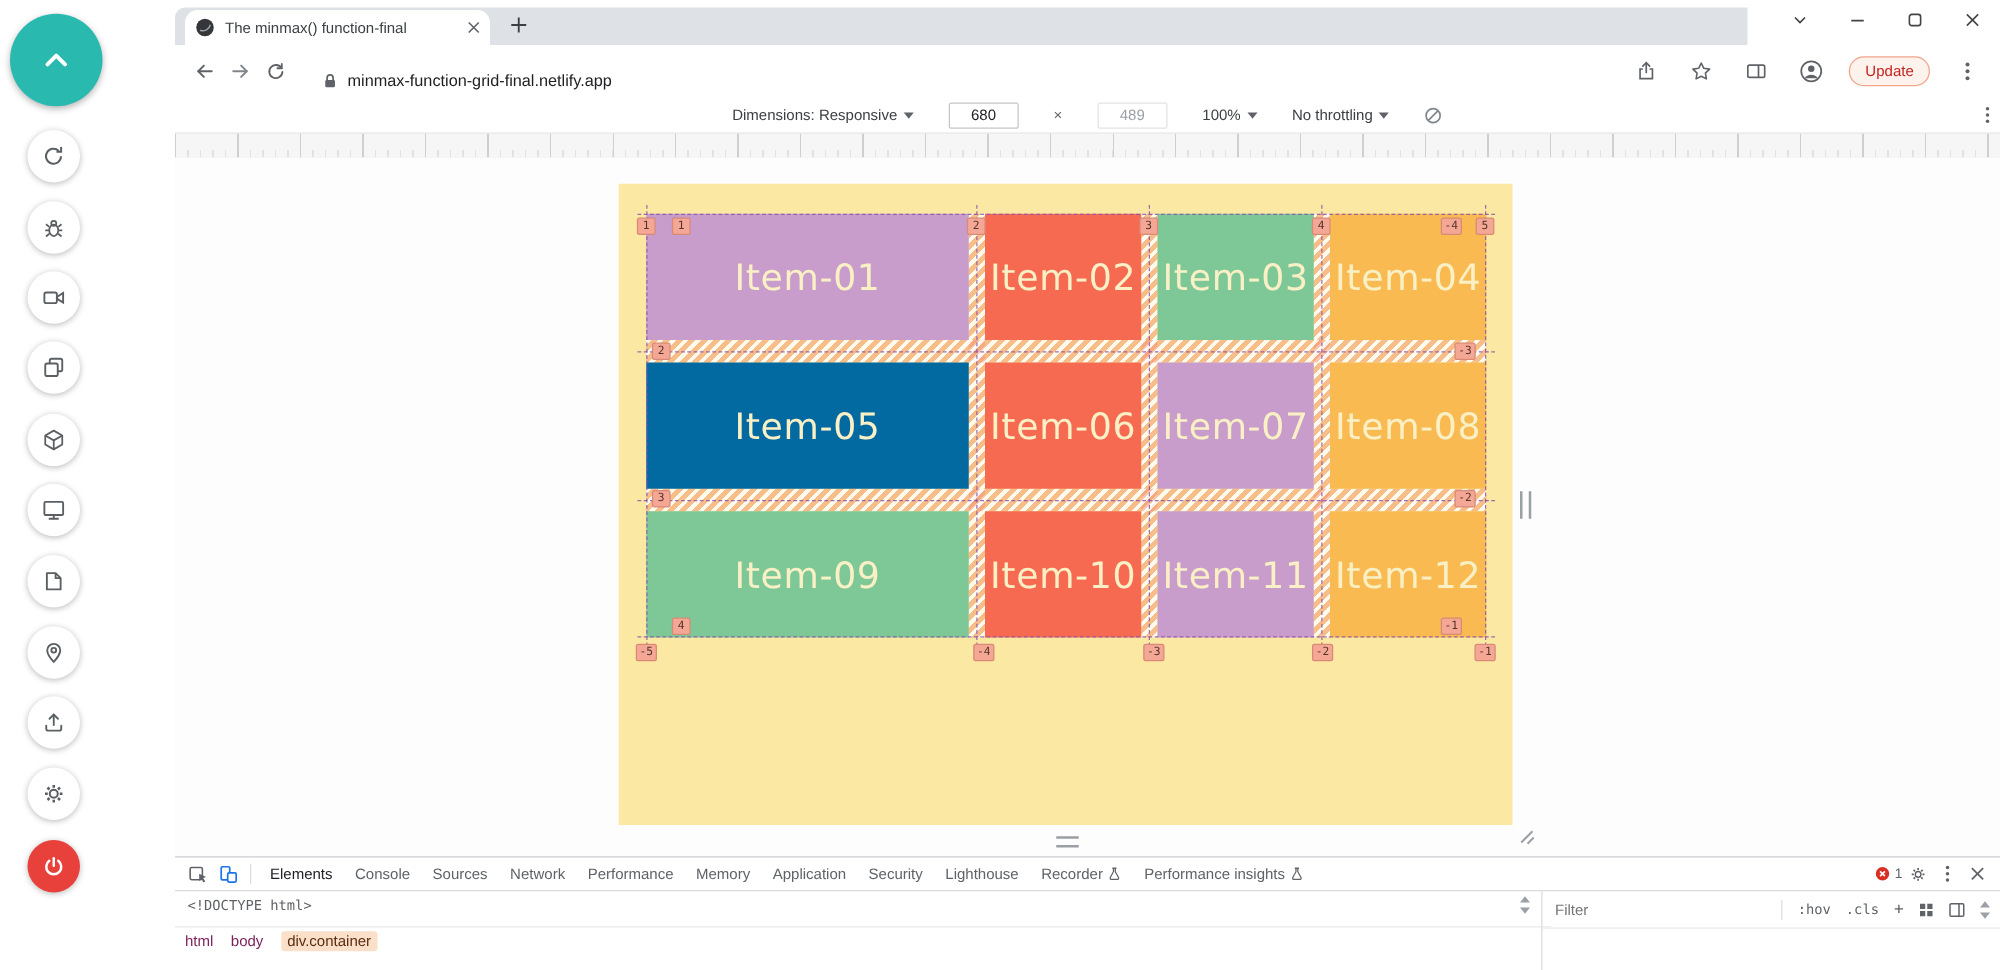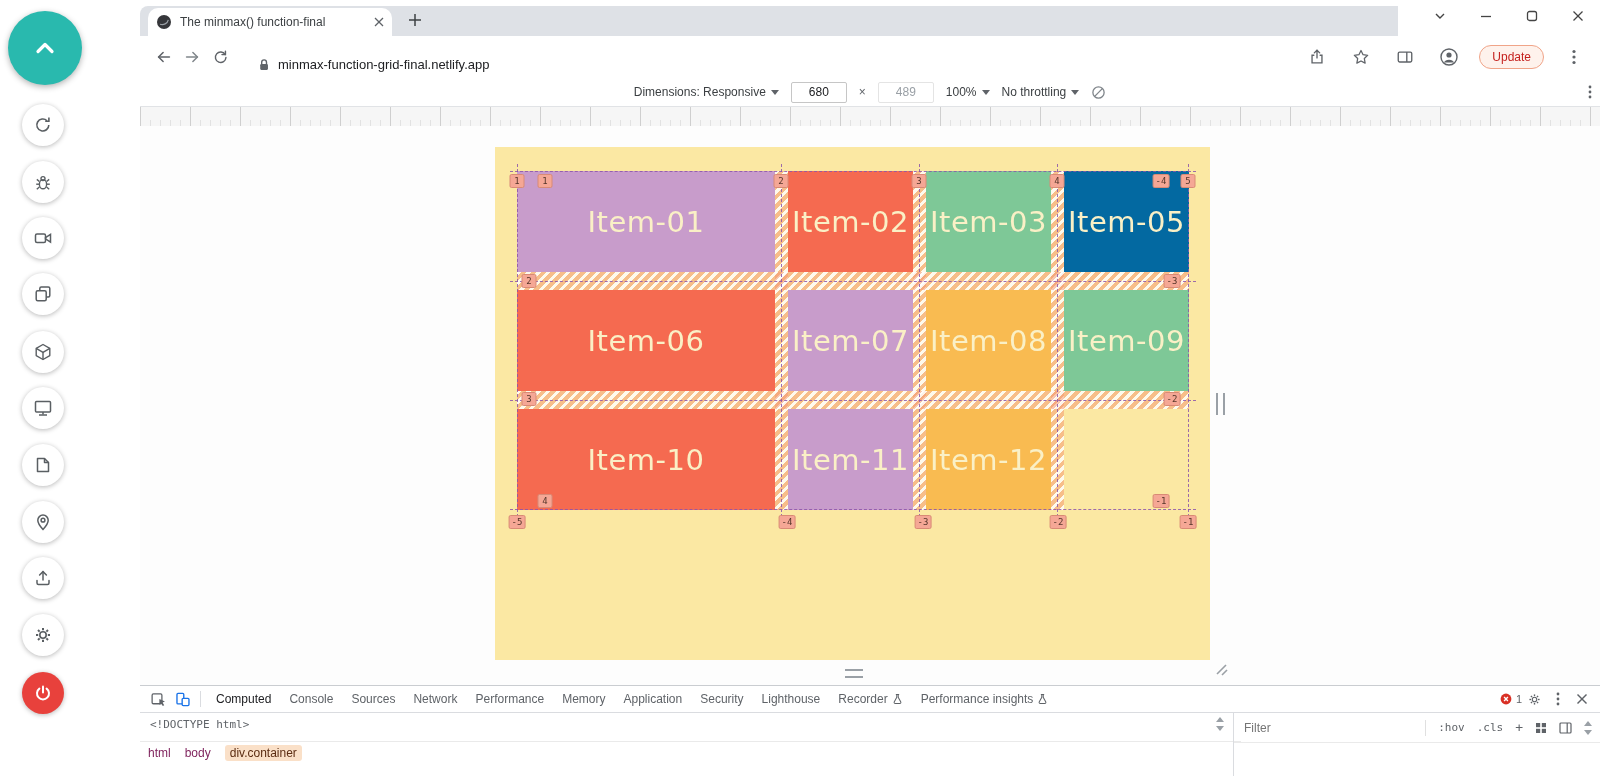--- a/index.html
+++ b/index.html
@@ -26,21 +26,21 @@
 
   #navbar{position:absolute;left:0;top:36px;width:1460px;height:42px;background:#fff;display:flex;align-items:center;}
   .nav-ic{width:28px;height:28px;display:flex;align-items:center;justify-content:center;border-radius:50%;cursor:pointer;}
   #omnibox{display:flex;align-items:flex-end;gap:8px;margin-left:14px;flex:1;height:30px;border-radius:15px;background:#fff;padding:0 10px;}
   .url-text{font-size:13px;color:#202124;}
   .nav-right{display:flex;align-items:center;gap:16px;margin-right:12px;}
   .update-pill{height:22px;padding:0 12px;border:1px solid #F0A488;border-radius:12px;background:#FEF2EC;
                display:flex;align-items:center;font-size:12px;color:#C5221F;cursor:pointer;}
 
   #device-toolbar{position:absolute;left:0;top:78px;width:1460px;height:28px;background:#fff;border-bottom:1px solid #E1E3E6;
-                  display:flex;align-items:center;justify-content:center;gap:12px;font-size:12px;color:#3C4043;}
+                  display:flex;align-items:center;justify-content:center;gap:28px;font-size:12px;color:#3C4043;}
   .caret{width:0;height:0;border-left:4px solid transparent;border-right:4px solid transparent;border-top:5px solid #5F6368;display:inline-block;}
   .dim-input{width:50px;height:17px;border:1px solid #C6C6C6;border-radius:2px;font-size:12px;text-align:center;
              font-family:"Liberation Sans",sans-serif;color:#202124;}
   .dim-input.disabled{color:#9AA0A6;border-color:#E4E4E4;}
   .dd{display:flex;align-items:center;gap:5px;cursor:pointer;}
 
   #ruler{position:absolute;left:0;top:107px;width:1460px;height:19px;background:#F6F6F6;border-bottom:1px solid #E3E3E3;
          background-image:repeating-linear-gradient(to right,#CFCFCF 0 1px,transparent 1px 50px),
                           repeating-linear-gradient(to right,#E2E2E2 0 1px,transparent 1px 10px);
          background-size:100% 100%,100% 6px;background-position:0 0,0 100%;background-repeat:no-repeat,repeat-x;}
@@ -377,20 +377,23 @@
           <div id="grid">
             <div class="cell" style="background: rgb(200, 156, 203);">
                 <span class="cell-label">Item-01</span>
               </div>
             <div class="cell" style="background: rgb(245, 106, 80);">
                 <span class="cell-label">Item-02</span>
               </div>
             <div class="cell" style="background: rgb(126, 200, 151);">
                 <span class="cell-label">Item-03</span>
               </div>
+            <div class="cell" style="background: rgb(249, 187, 81);">
+                <span class="cell-label">Item-04</span>
+              </div>
             <div class="cell" style="background: #0369a1;">
                 <span class="cell-label">Item-05</span>
               </div>
             <div class="cell" style="background: rgb(245, 106, 80);">
                 <span class="cell-label">Item-06</span>
               </div>
             <div class="cell" style="background: rgb(200, 156, 203);">
                 <span class="cell-label">Item-07</span>
               </div>
             <div class="cell" style="background: rgb(249, 187, 81);">
@@ -463,21 +466,21 @@
             </svg>
         </span>
         <span class="dt-ic">
           <svg width="17" height="17" viewBox="0 0 20 20">
               <rect x="3.5" y="2.8" width="8" height="12.4" rx="1.2" fill="none" stroke="#1A73E8" stroke-width="1.6"></rect>
               <rect x="9.6" y="8.6" width="8" height="8.6" rx="1.2" fill="#fff" stroke="#1A73E8" stroke-width="1.6"></rect>
             </svg>
         </span>
         <span class="dt-sep"></span>
         <span class="dt-tab sel">
-            <span>Computed</span>
+            <span>Elements</span>
           </span>
         <span class="dt-tab">
             <span>Console</span>
           </span>
         <span class="dt-tab">
             <span>Sources</span>
           </span>
         <span class="dt-tab">
             <span>Network</span>
           </span>

